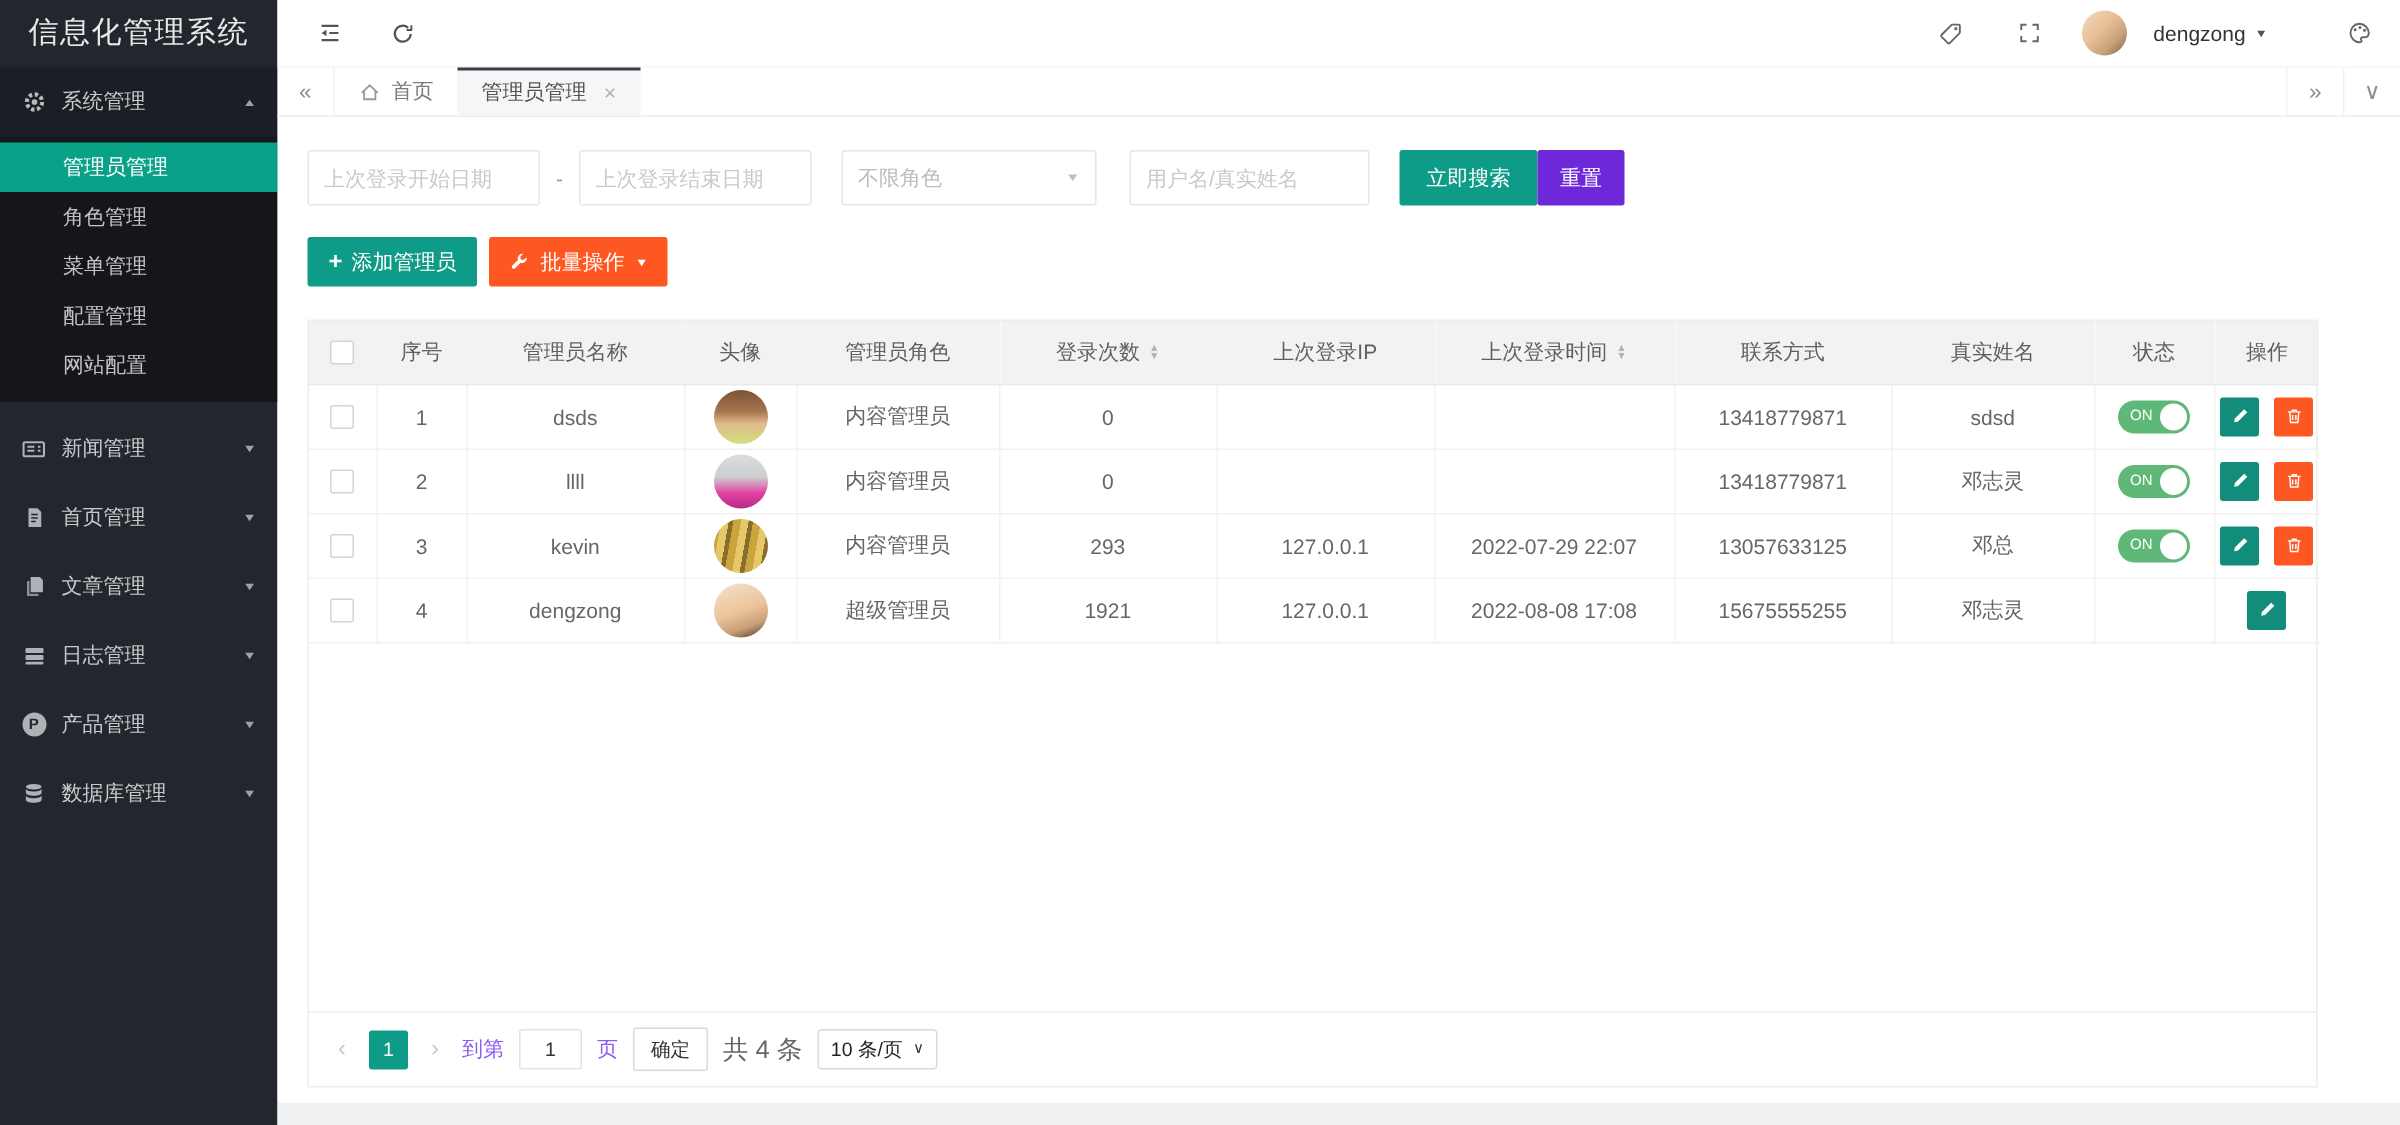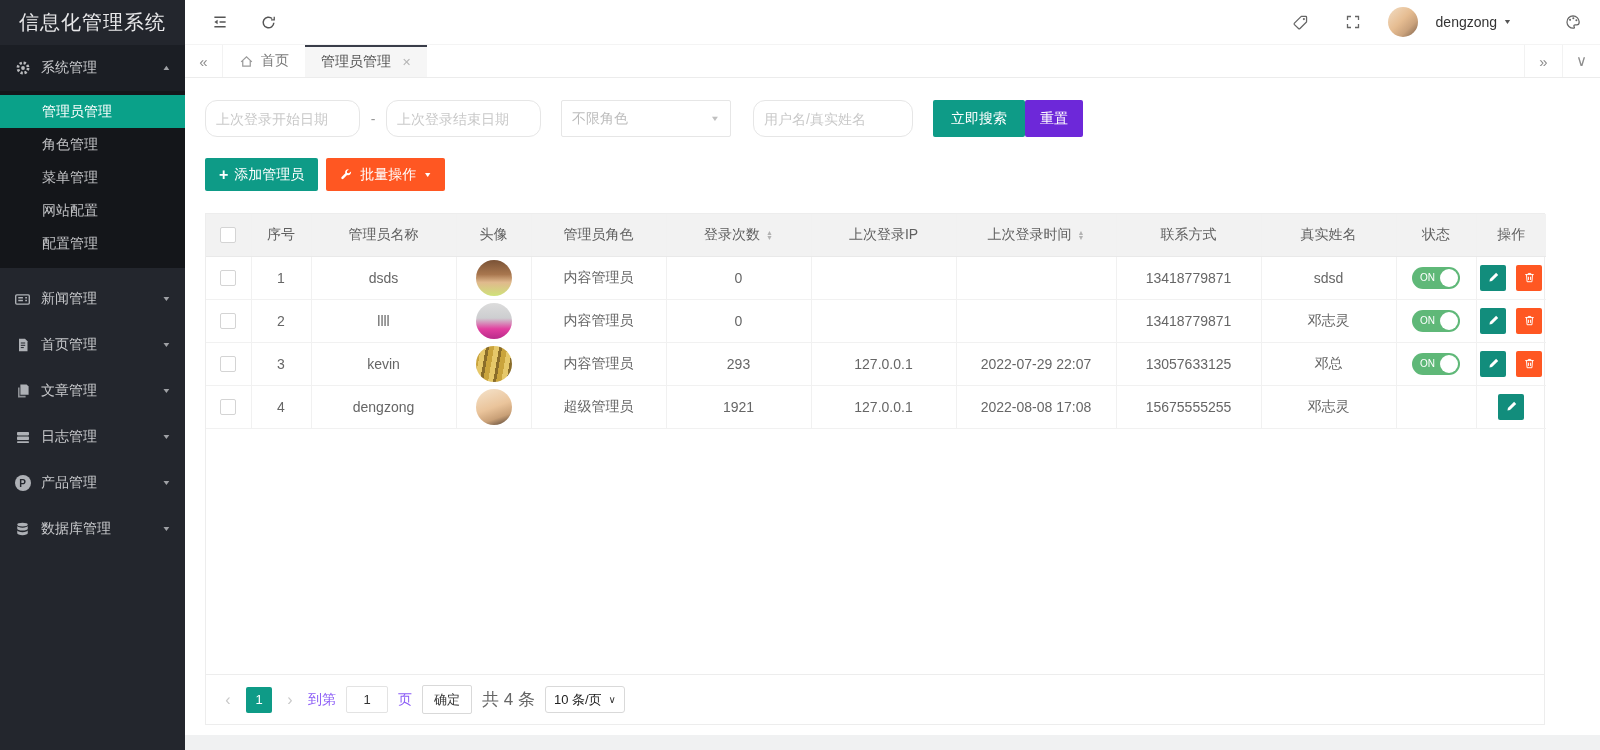--- a/index.html
+++ b/index.html
@@ -38,21 +38,21 @@
   .tab { display:flex; align-items:center; padding:0 16px; color:#7a7a7a; cursor:pointer; gap:7px; }
   .tab.active { background:#f6f6f6; border-top:2px solid #393D49; color:#555; }
   .tab .close { color:#b5b5b5; font-size:11px; margin-left:4px; }
   .tab-spacer { flex:1; }
 
   .content { flex:1; background:#fff; padding:22px 55px 0 20px; position:relative; }
   .graybar { height:15px; background:#f0f1f2; }
 
   
   .filters { display:flex; align-items:center; }
-  .f-input { height:37px; border:1px solid #e6e6e6; border-radius:12px; padding:0 10px; font-size:14px; color:#666; background:#fff; outline:none; font-family:inherit; }
+  .f-input { height:37px; border:1px solid #e6e6e6; border-radius:2px; padding:0 10px; font-size:14px; color:#666; background:#fff; outline:none; font-family:inherit; }
   .f-input::placeholder { color:#c9c9c9; }
   .date-input { width:155px; }
   .dash { width:26px; text-align:center; color:#999; }
   .f-select { width:170px; height:37px; border:1px solid #e6e6e6; border-radius:2px; margin-left:20px; display:flex; align-items:center; padding:0 10px; color:#bcbcbc; cursor:pointer; background:#fff;gap:12px; }
   .f-select .caret { margin-left:auto; color:#c0c0c0; font-size:10px; transform:scaleY(0.75); }
   .keyword { width:160px; margin-left:22px; }
   .btn { border:none; border-radius:2px; color:#fff; font-size:14px; cursor:pointer; font-family:inherit; }
   .btn-search { height:37px; padding:0 18px; background:#0e9b87; margin-left:20px; }
   .btn-reset  { height:37px; padding:0 15px; background:#6d28d9; }
 
@@ -115,22 +115,22 @@
           </svg>
       </span>
       <span class="mlabel">系统管理</span>
       <span class="caret">▲</span>
     </div>
 
     <div class="submenu">
       <div class="submenu-item active">管理员管理</div>
       <div class="submenu-item">角色管理</div>
       <div class="submenu-item">菜单管理</div>
+      <div class="submenu-item">配置管理</div>
       <div class="submenu-item">网站配置</div>
-      <div class="submenu-item">配置管理</div>
     </div>
 
     <div class="menu-parent" style="margin-top:8px">
       <span class="micon">
         <svg width="17" height="17" viewBox="0 0 16 16" fill="none" stroke="#aeb1b6" stroke-width="1.3">
             <rect x="1.6" y="3.6" width="12.8" height="8.8" rx="1"></rect>
             <path d="M4 6.4h4.4M4 8.9h4.4M10.6 6.4h1.6M10.6 8.9h1.6"></path>
           </svg>
       </span>
       <span class="mlabel">新闻管理</span>

